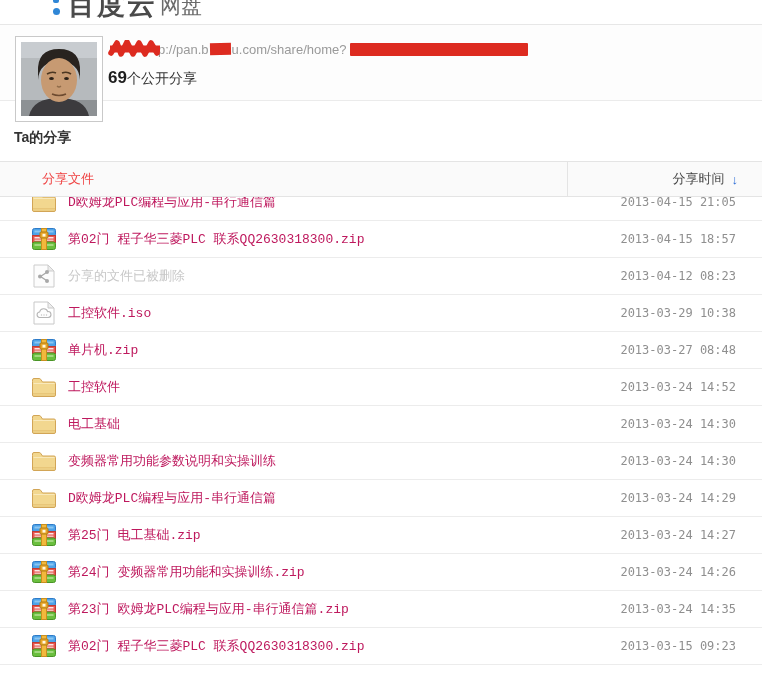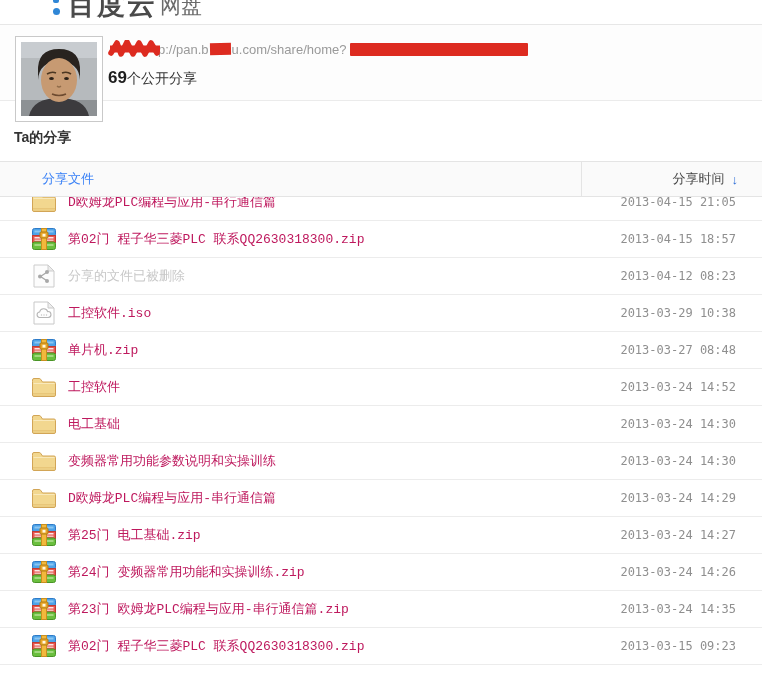--- a/index.html
+++ b/index.html
@@ -26,22 +26,22 @@
   .count-line { margin-top:10px; color:#333; }
   .count-num { font-size:17px; font-weight:bold; color:#1d1d1d; }
   .count-suffix { font-size:14px; color:#333; }
 
   
   .section-title { margin:28px 0 0 14px; height:18px; font-size:14px; font-weight:bold; color:#333; }
 
   
   .share-table { margin-top:14px; }
   .thead { display:flex; height:36px; background:#fafafa; border-top:1px solid #e4e4e4; border-bottom:1px solid #e4e4e4; }
-  .th-file { flex:1; display:flex; align-items:center; padding-left:42px; color:#3b82f6; font-size:13px; }
-  .th-time { width:181px; border-left:1px solid #e4e4e4; display:flex; align-items:center; justify-content:flex-end; padding-right:24px; color:#454545; font-size:13px; }
+  .th-file { flex:1; display:flex; align-items:center; padding-left:42px; color:#ef4444; font-size:13px; }
+  .th-time { width:195px; border-left:1px solid #e4e4e4; display:flex; align-items:center; justify-content:flex-end; padding-right:24px; color:#454545; font-size:13px; }
   .sort-arrow { margin-left:7px; color:#2b6bd6; font-weight:bold; font-size:13px; }
 
   .tbody { height:486px; overflow:hidden; }
   .row { display:flex; align-items:center; height:37px; border-bottom:1px solid #ececec; background:#fff; }
   .row:first-child { margin-top:-13px; }
   .cell-icon { width:26px; margin-left:31px; display:flex; align-items:center; justify-content:center; flex:0 0 auto; }
   .cell-name { margin-left:11px; font-size:13px; color:#be185d; font-family:Liberation Mono, monospace; white-space:nowrap; }
   .row.deleted .cell-name { color:#c8c8c8; font-family:"Liberation Sans",sans-serif; }
   .cell-date { margin-left:auto; padding-right:26px; font-size:12px; color:#8f8f8f; font-family:"DejaVu Sans Mono","Liberation Mono",monospace; white-space:nowrap; }
 </style>

